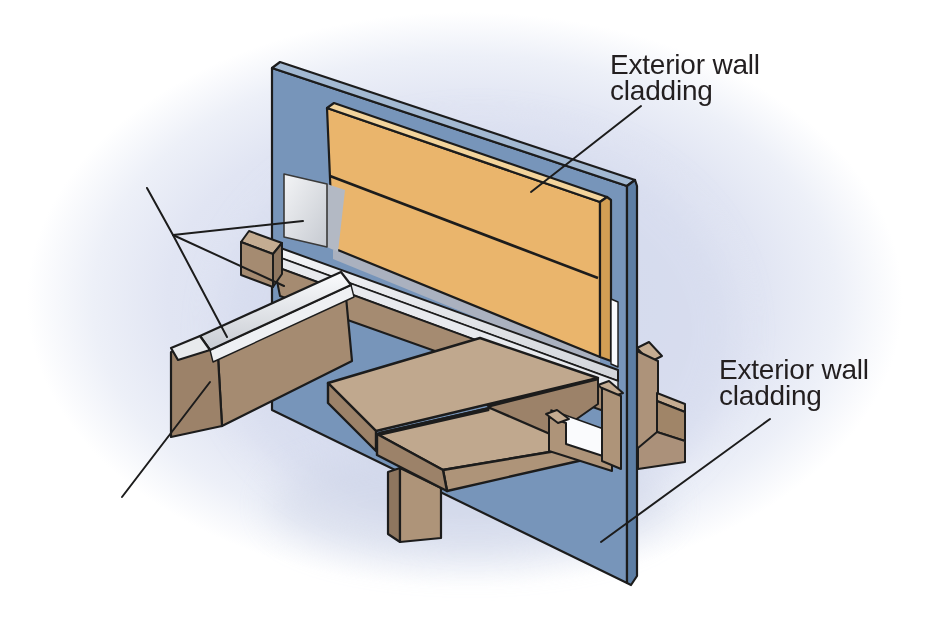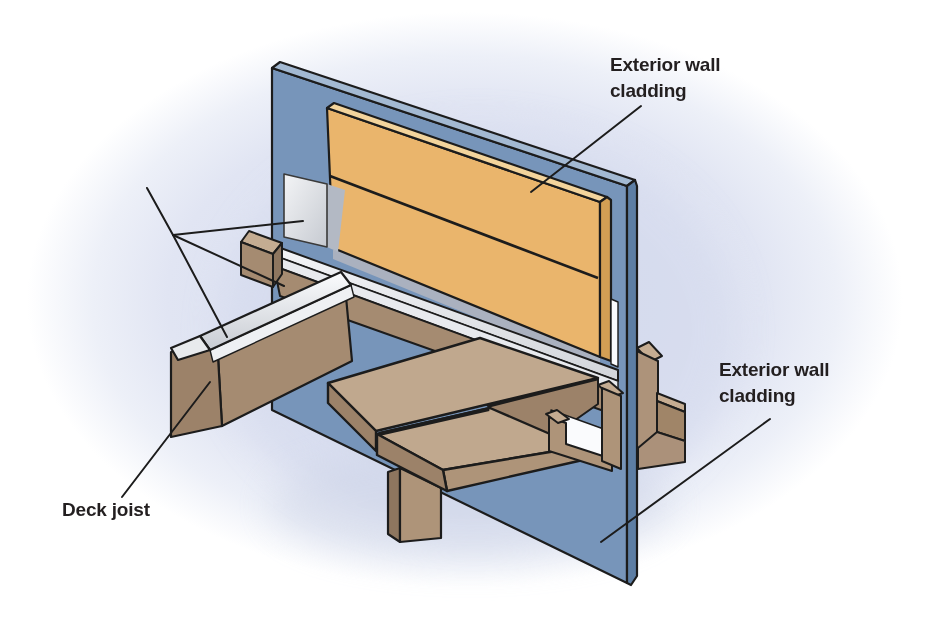--- a/index.html
+++ b/index.html
@@ -7,22 +7,22 @@
     --cladding:#eab56c; --cladding-top:#f3d49c; --cladding-edge:#d39f54;
     --wood-top:#c0a88e; --wood-front:#ae9479; --wood-side:#8e765f;
     --wood-end:#9c8269; --wood-mid:#a58b71;
     --flashing-white:#f4f5f7; --flashing-shadow:#b3b9c4; --gray-band:#aab1bf;
     --outline:#1c1c1c; --label-text:#231f20; --backdrop:#dce1f1;
   }
   html,body{margin:0;padding:0;background:#fff;}
   .stage{position:relative;width:931px;height:621px;background:#fff;overflow:hidden;
          font-family:"Liberation Sans",sans-serif;}
   .stage svg{position:absolute;left:0;top:0;}
-  .lbl{position:absolute;color:var(--label-text);font-size:19px;line-height:26px;
-       letter-spacing:-0.2px;white-space:nowrap;font-weight:700;}
+  .lbl{position:absolute;color:var(--label-text);font-size:28px;line-height:26px;
+       letter-spacing:-0.2px;white-space:nowrap;font-weight:400;}
 </style>
 </head>
 <body>
 
 <div class="stage">
 
 <svg width="931" height="621" viewBox="0 0 931 621">
   <defs>
     <radialGradient id="bgGrad" cx="50%" cy="50%" r="50%">
       <stop offset="0%" stop-color="#d8ddef"></stop>
@@ -128,21 +128,20 @@
     <line x1="147" y1="188" x2="173" y2="235"></line>
     <line x1="173" y1="235" x2="303" y2="221"></line>
     <line x1="173" y1="235" x2="284" y2="286"></line>
     <line x1="173" y1="235" x2="227" y2="337"></line>
     <line x1="122" y1="497" x2="210" y2="382"></line>
     <line x1="641" y1="106" x2="531" y2="192"></line>
     <line x1="770" y1="419" x2="601" y2="542"></line>
   </g>
 </svg>
 
-  <div class="lbl" style="left:62px;top:497px;">Deck joist</div>
   <div class="lbl" style="left:610px;top:52px;">
     <div>Exterior wall</div>
     <div>cladding</div>
   </div>
   <div class="lbl" style="left:719px;top:357px;">
     <div>Exterior wall</div>
     <div>cladding</div>
   </div>
 </div>
 

